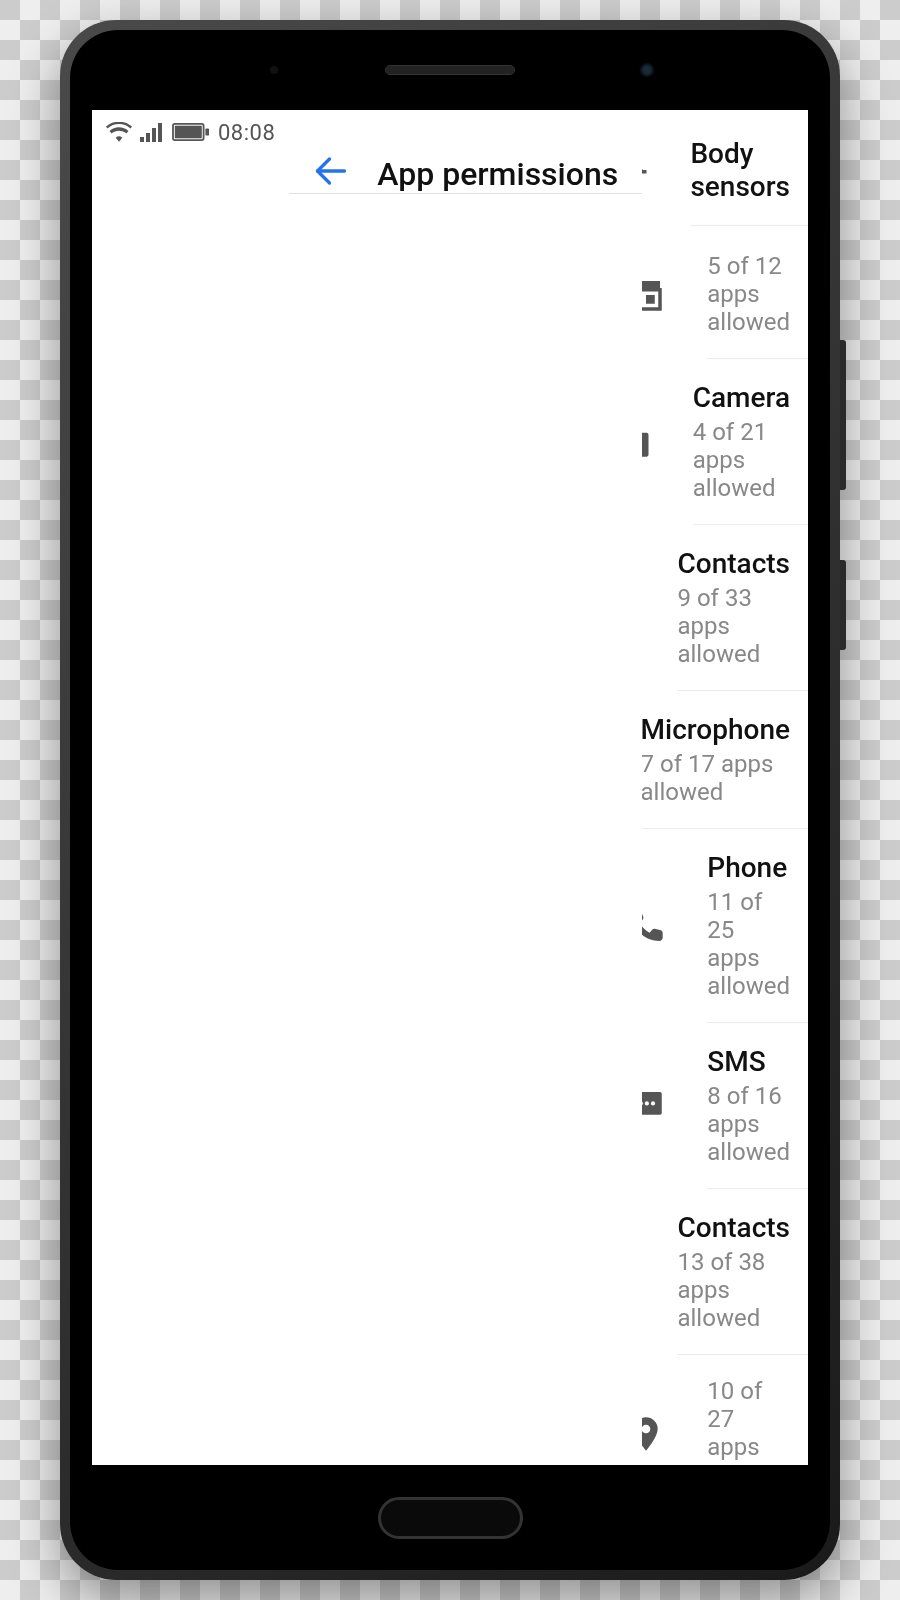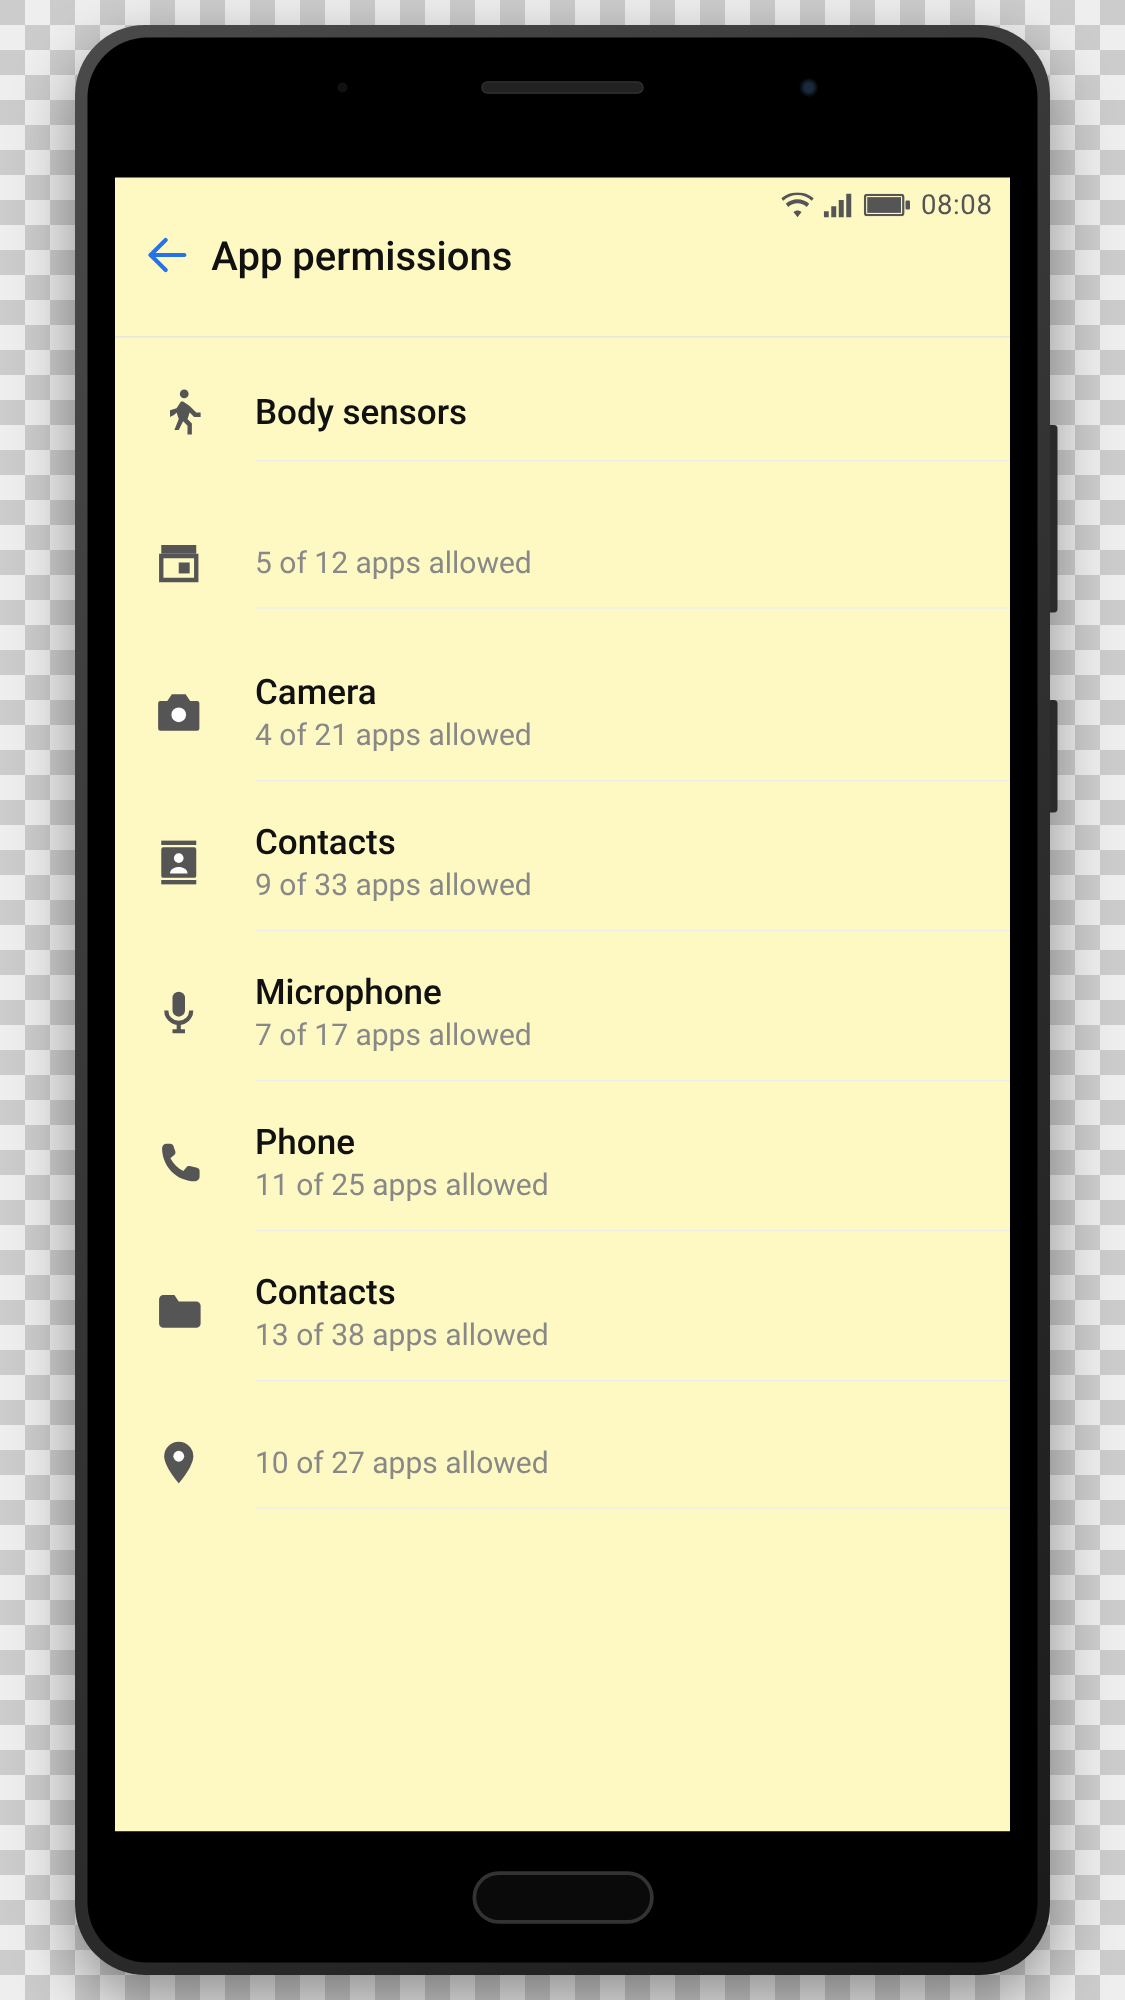--- a/index.html
+++ b/index.html
@@ -66,25 +66,24 @@
     height: 8px;
     background: #111;
     border-radius: 50%;
   }
   .screen {
     position: absolute;
     top: 80px;
     left: 22px;
     right: 22px;
     bottom: 105px;
-    background: #fef9c3;
+    background: #ffffff;
     overflow: hidden;
     display: flex;
-    flex-direction: column;
-    margin-top: 32px;
+    flex-direction: row;
   }
   .bottom-bezel {
     position: absolute;
     bottom: 0;
     left: 0;
     right: 0;
     height: 105px;
     display: flex;
     align-items: center;
     justify-content: center;
@@ -118,23 +117,23 @@
     font-size: 22px;
     font-weight: 400;
   }
   .statusbar svg { flex: 0 0 auto; }
   .statusbar .time { letter-spacing: 0.5px; color: #555; }
 
   
   .appbar {
     height: 84px;
     display: flex;
-    align-items: flex-start;
+    align-items: flex-end;
     padding: 0 24px;
-    gap: 17px;
+    gap: 28px;
     border-bottom: 1px solid #e1e1e1;
   }
   .appbar-title {
     font-size: 32px;
     font-weight: 500;
     color: #111;
   }
   .back-arrow { color: #1a73e8; }
 
   
@@ -297,20 +296,34 @@
             <svg width="40" height="40" viewBox="0 0 24 24" fill="#555">
                 <path d="M6 3c-1 0-2 1-2 2 0 9 7 16 16 16 1 0 2-1 2-2v-3c0-.7-.5-1.3-1.2-1.5l-3.5-.8c-.6-.1-1.2.1-1.6.6l-1.5 1.8c-2.6-1.4-4.8-3.6-6.2-6.2l1.8-1.5c.5-.4.7-1 .6-1.6L9.5 4.2C9.3 3.5 8.7 3 8 3H6z"></path>
               </svg>
           </span>
           <div class="txt">
             <span class="title">Phone</span>
             <span class="sub">11 of 25 apps allowed</span>
           </div>
         </div>
 
+        <div class="row">
+          <span class="icon">
+            <svg width="42" height="42" viewBox="0 0 24 24" fill="#555">
+                <path d="M4 4h16a1 1 0 011 1v11a1 1 0 01-1 1H9l-4 4v-4H4a1 1 0 01-1-1V5a1 1 0 011-1z"></path>
+                <circle cx="9" cy="10.5" r="1.2" fill="#fdfdfd"></circle>
+                <circle cx="12.5" cy="10.5" r="1.2" fill="#fdfdfd"></circle>
+                <circle cx="16" cy="10.5" r="1.2" fill="#fdfdfd"></circle>
+              </svg>
+          </span>
+          <div class="txt">
+            <span class="title">SMS</span>
+            <span class="sub">8 of 16 apps allowed</span>
+          </div>
+        </div>
 
         <div class="row">
           <span class="icon">
             <svg width="42" height="42" viewBox="0 0 24 24" fill="#555">
                 <path d="M3 6a2 2 0 012-2h5l2 3h8a2 2 0 012 2v8a2 2 0 01-2 2H5a2 2 0 01-2-2V6z"></path>
               </svg>
           </span>
           <div class="txt">
             <span class="title">Contacts</span>
             <span class="sub">13 of 38 apps allowed</span>

